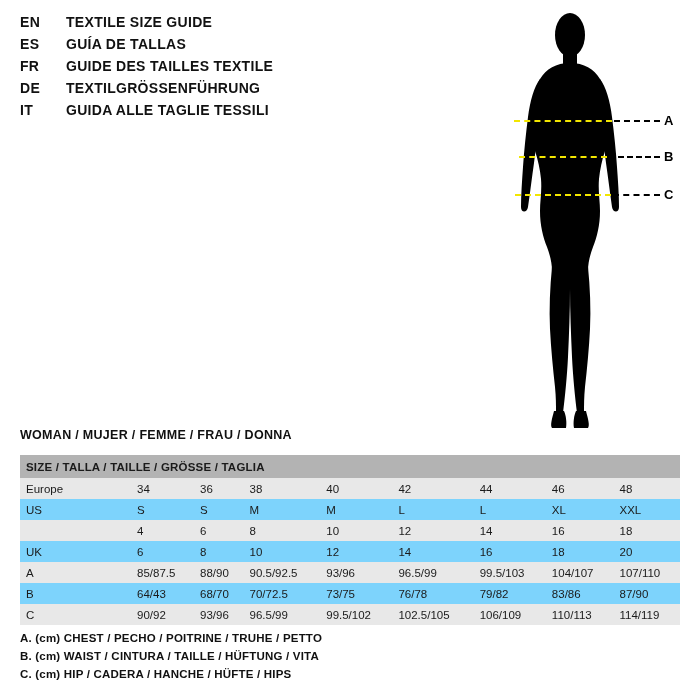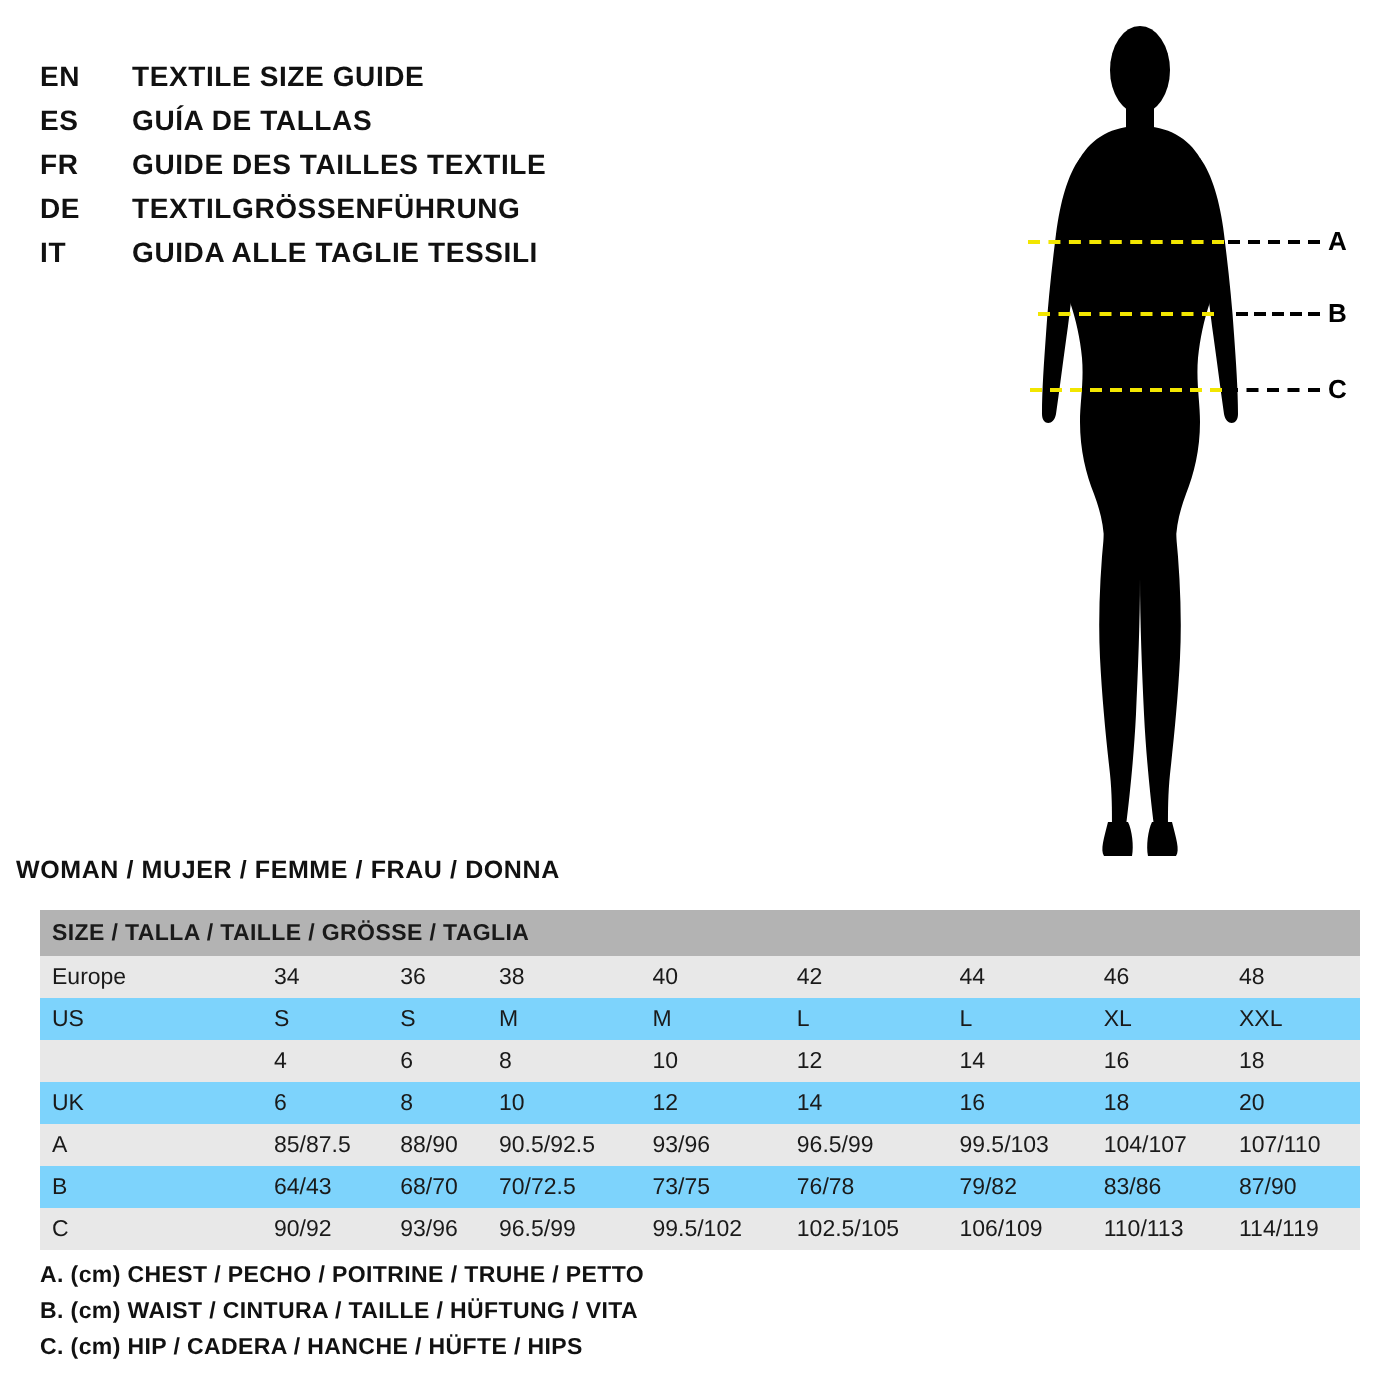--- a/index.html
+++ b/index.html
@@ -19,21 +19,21 @@
   .page {
     position: relative;
     width: 700px;
     height: 700px;
   }
 
   
   .titles {
     position: absolute;
     left: 20px;
-    top: 30px;
+    top: 14px;
     width: 420px;
   }
   .title-row {
     display: flex;
     align-items: baseline;
     margin-bottom: 3px;
     height: 19px;
   }
   .title-lang {
     width: 46px;
@@ -78,21 +78,21 @@
   .leader-label {
     position: absolute;
     font-size: 13px;
     font-weight: bold;
     color: #000;
   }
 
   
   .section-title {
     position: absolute;
-    left: 8px;
+    left: 20px;
     top: 428px;
     font-size: 12.5px;
     font-weight: bold;
     letter-spacing: 0.3px;
     color: #111;
   }
 
   
   .table-wrap {
     position: absolute;

